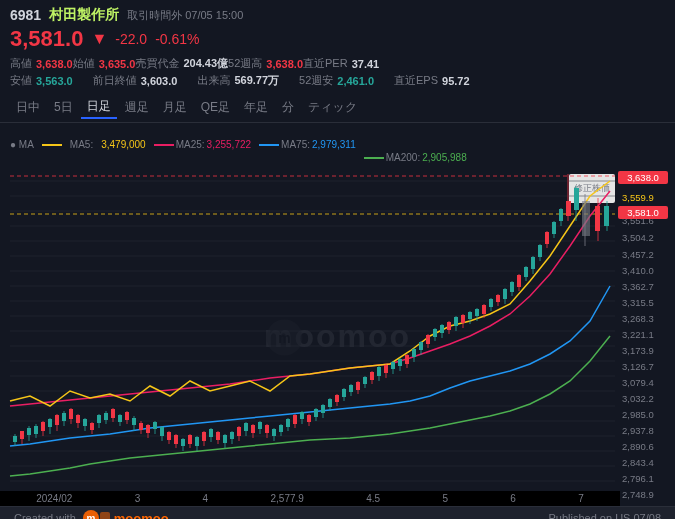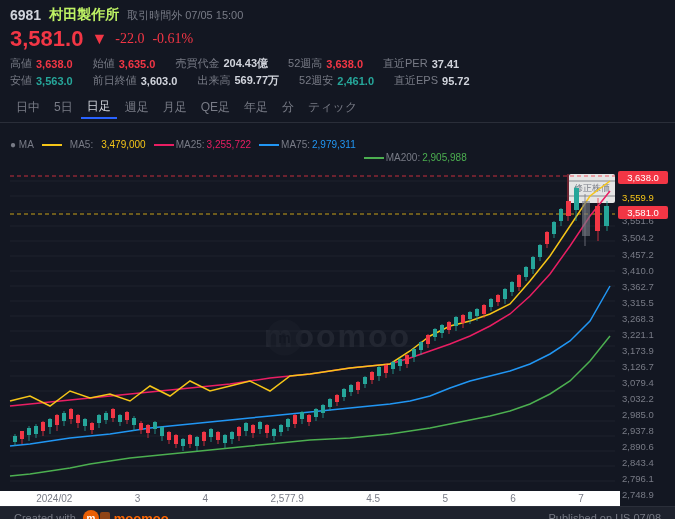--- a/index.html
+++ b/index.html
@@ -50,31 +50,29 @@
     }
 
     .price-arrow {
       color: #f23645;
       font-size: 16px;
     }
 
     .price-change {
       color: #f23645;
       font-size: 14px;
-      font-family: Liberation Serif, serif;
     }
 
     .price-meta {
       color: #787b86;
       font-size: 11px;
     }
 
     .stats-row {
       display: flex;
-      gap: 20px;
       margin-top: 4px;
     }
 
     .stat-group {
       display: flex;
       gap: 4px;
       align-items: center;
     }
 
     .stat-label {
@@ -160,21 +158,21 @@
       color: #d1d4dc;
       letter-spacing: 2px;
     }
 
     .time-axis {
       display: flex;
       justify-content: space-around;
       padding: 2px 10px 2px 10px;
       font-size: 10px;
       color: #787b86;
-      background: #ffffff;
+      background: #000000;
     }
 
     .footer {
       background: #1e222d;
       display: flex;
       justify-content: space-between;
       align-items: center;
       padding: 2px 14px;
       border-top: 1px solid #2a2e39;
     }

